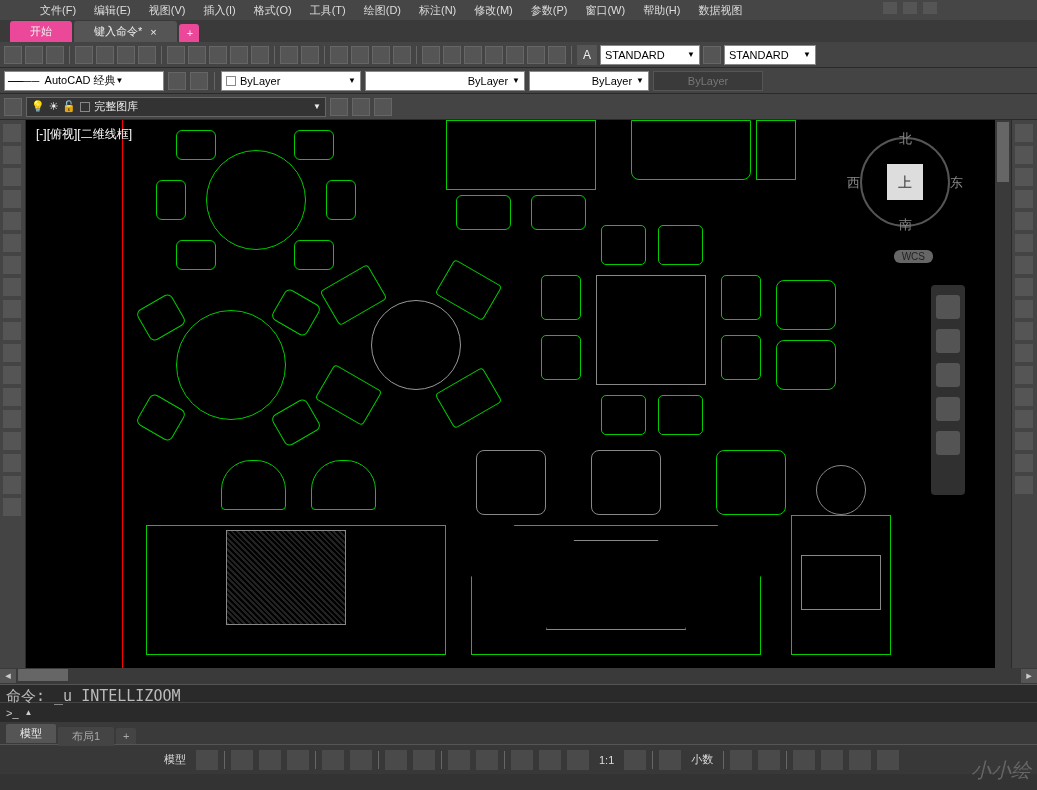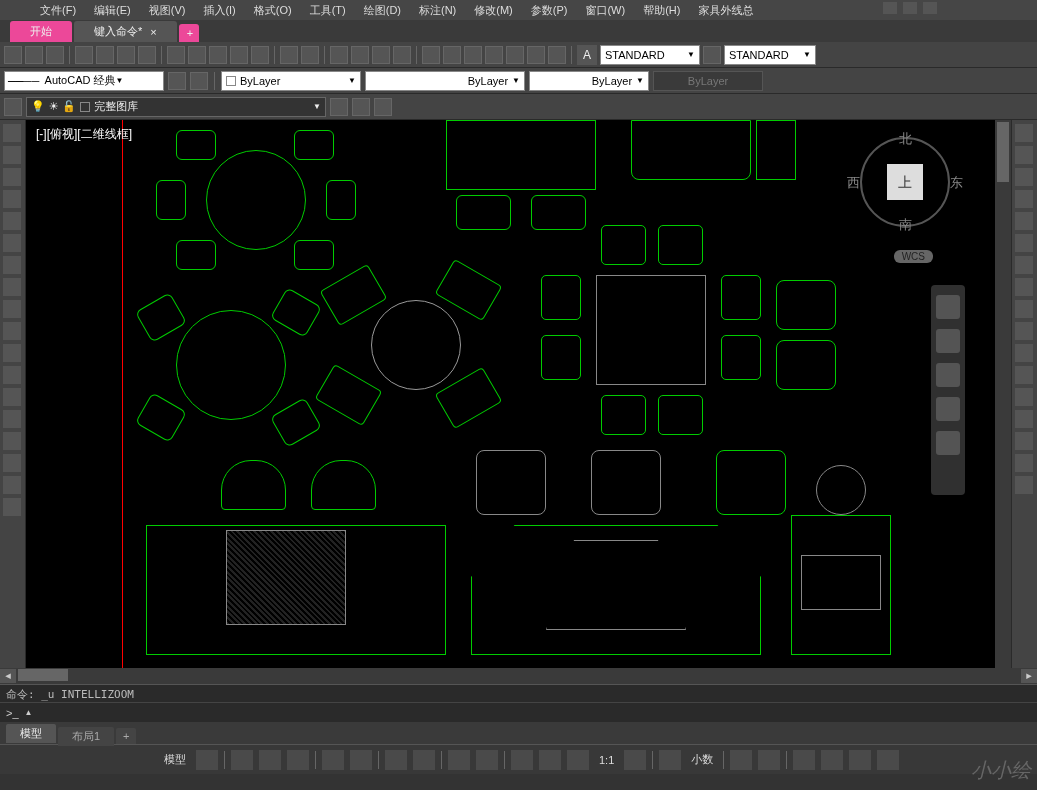--- a/index.html
+++ b/index.html
@@ -48,21 +48,21 @@
 .navbar { position: absolute; right: 30px; top: 165px; width: 34px; height: 210px; background: rgba(80,80,80,0.6); border-radius: 4px; display: flex; flex-direction: column; align-items: center; gap: 10px; padding-top: 10px; z-index: 5; }
 .navbar div { width: 24px; height: 24px; background: rgba(120,120,120,0.5); border-radius: 3px; }
 
 
 .hscroll { height: 16px; background: #3a3a3a; display: flex; align-items: center; }
 .hscroll .track { flex: 1; height: 14px; background: #3a3a3a; position: relative; }
 .hscroll .thumb { position: absolute; left: 2px; width: 50px; height: 12px; background: #666; }
 .hscroll .arrb { width: 16px; height: 14px; background: #555; text-align: center; }
 
 
-.cmdout { background: #2a2a2a; color: #bbb; height: 18px; padding: 2px 6px; font-family: monospace; font-size: 11px; border-top: 1px solid #555; }
+.cmdout { background: #2a2a2a; color: #bbb; height: 18px; padding: 2px 6px; font-family: monospace; font-size: 15px; border-top: 1px solid #555; }
 .cmdin { background: #2a2a2a; height: 20px; display: flex; align-items: center; padding: 0 6px; gap: 6px; border-top: 1px solid #444; }
 .cmdin input { flex: 1; background: transparent; border: none; color: #888; font-style: italic; font-size: 11px; outline: none; }
 
 
 .modeltabs { background: #3a3a3a; height: 22px; display: flex; align-items: center; padding-left: 6px; gap: 2px; }
 .mtab { background: #555; padding: 2px 14px; color: #eee; font-size: 11px; border-radius: 2px 2px 0 0; }
 .mtab.inactive { background: #444; color: #aaa; margin-top: 6px; }
 
 
 .statusbar { background: #383838; height: 30px; display: flex; align-items: center; padding: 0 10px 0 160px; gap: 6px; border-top: 1px solid #555; }
@@ -85,21 +85,21 @@
   <span>视图(V)</span>
   <span>插入(I)</span>
   <span>格式(O)</span>
   <span>工具(T)</span>
   <span>绘图(D)</span>
   <span>标注(N)</span>
   <span>修改(M)</span>
   <span>参数(P)</span>
   <span>窗口(W)</span>
   <span>帮助(H)</span>
-  <span>家具外线总</span>
+  <span>数据视图</span>
   <div class="wincontrols">
     <div></div>
     <div></div>
     <div></div>
   </div>
 </div>
 
 <div class="tabbar">
   <div class="tab inactive">
       <span>开始</span>

